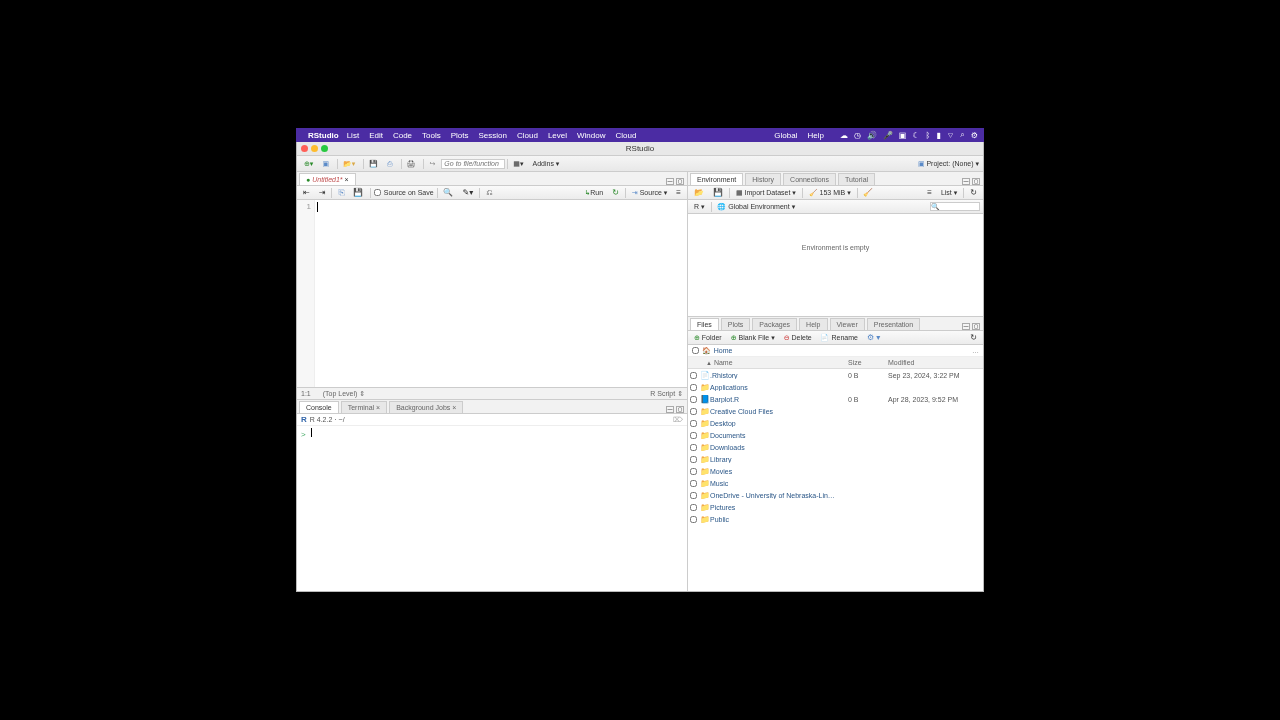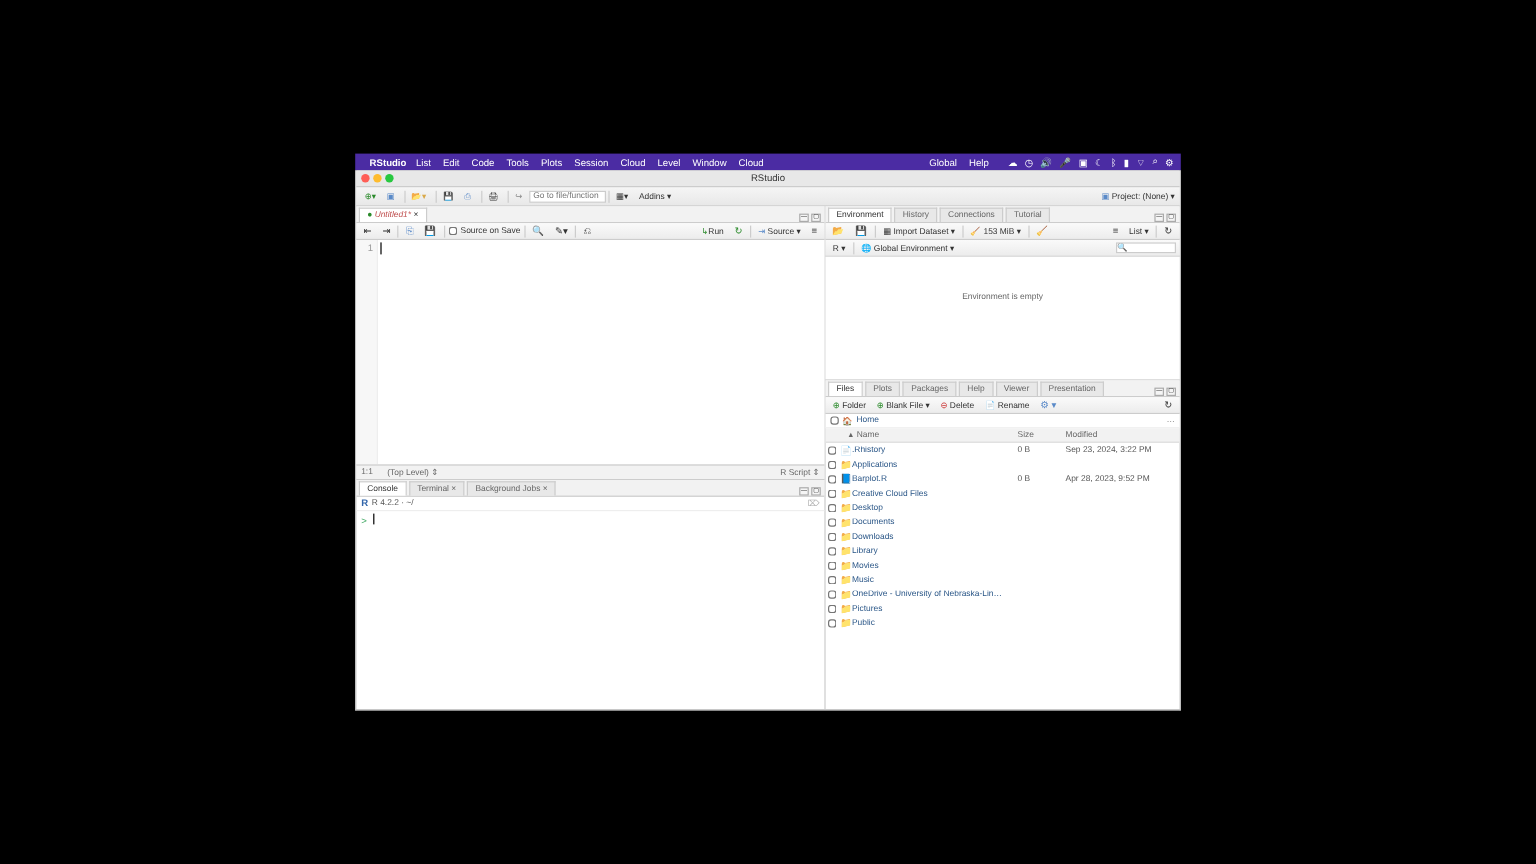--- a/index.html
+++ b/index.html
@@ -15,21 +15,21 @@
 .window { position: absolute; top: 142px; left: 296px; width: 688px; height: 450px; background: #fff; border: 1px solid #bbb; border-top: none; display: flex; flex-direction: column; }
 .titlebar { height: 14px; background: #e8e8e8; border-bottom: 1px solid #ccc; position: relative; display: flex; align-items: center; }
 .traffic { display: flex; gap: 3px; margin-left: 4px; }
 .traffic span { width: 7px; height: 7px; border-radius: 50%; }
 .tl-red { background: #ff5f57; } .tl-yel { background: #febc2e; } .tl-grn { background: #28c840; }
 .titlebar .title { position: absolute; left: 50%; transform: translateX(-50%); font-size: 8px; color: #333; }
 
 .toolbar { height: 16px; background: linear-gradient(#f5f5f5,#e8e8e8); border-bottom: 1px solid #ccc; display: flex; align-items: center; padding: 0 4px; font-size: 7px; color: #333; }
 .toolbar .tb-btn { padding: 1px 3px; margin-right: 3px; cursor: default; }
 .toolbar .tb-sep { width: 1px; height: 10px; background: #ccc; margin: 0 2px; }
-.toolbar input.goto { width: 64px; font-size: 7px; border: 1px solid #ccc; padding: 0 2px; height: 10px; color: #888; }
+.toolbar input.goto { width: 64px; font-size: 7px; border: 1px solid #ccc; padding: 0 2px; height: 10px; color: #888; font-style: italic; }
 .toolbar .proj { margin-left: auto; color: #333; }
 
 .main { flex: 1; display: flex; }
 .left-col { width: 391px; display: flex; flex-direction: column; border-right: 1px solid #ccc; }
 .right-col { flex: 1; display: flex; flex-direction: column; }
 
 .pane-tabs { height: 14px; background: #f2f2f2; border-bottom: 1px solid #ccc; display: flex; align-items: flex-end; font-size: 7px; }
 .pane-tabs .tab { padding: 2px 6px; border: 1px solid #ccc; border-bottom: none; background: #fff; margin-left: 2px; color: #333; cursor: default; }
 .pane-tabs .tab.inactive { background: #e8e8e8; color: #666; }
 .pane-tabs .minmax { margin-left: auto; display: flex; gap: 2px; margin-right: 3px; }

